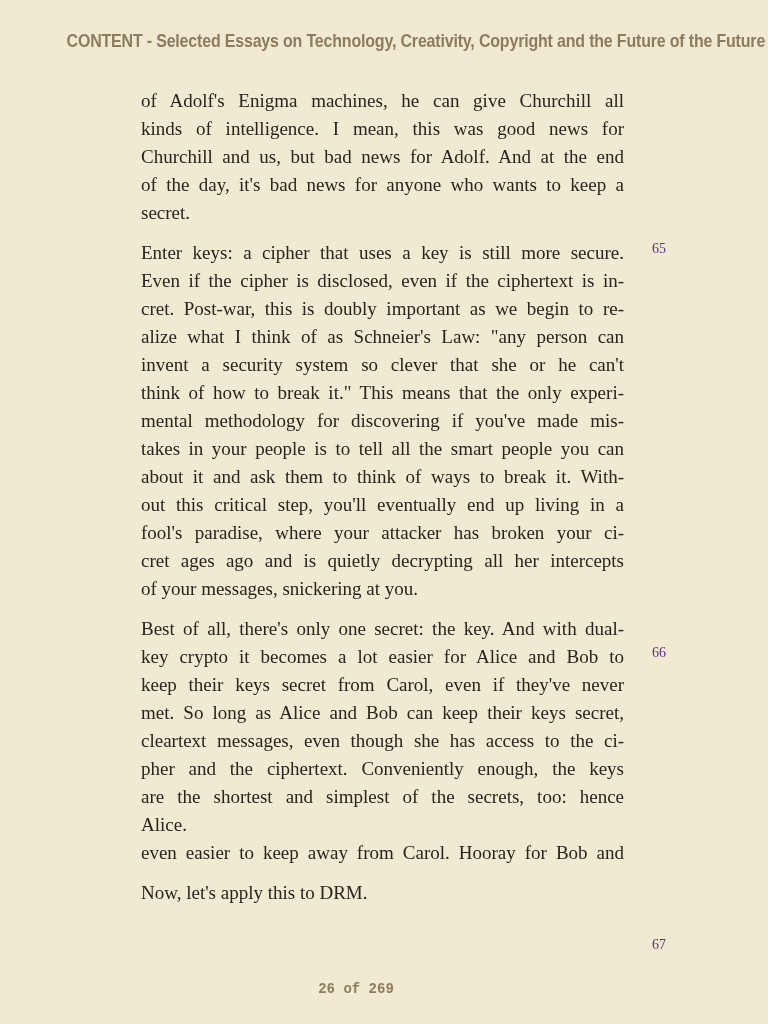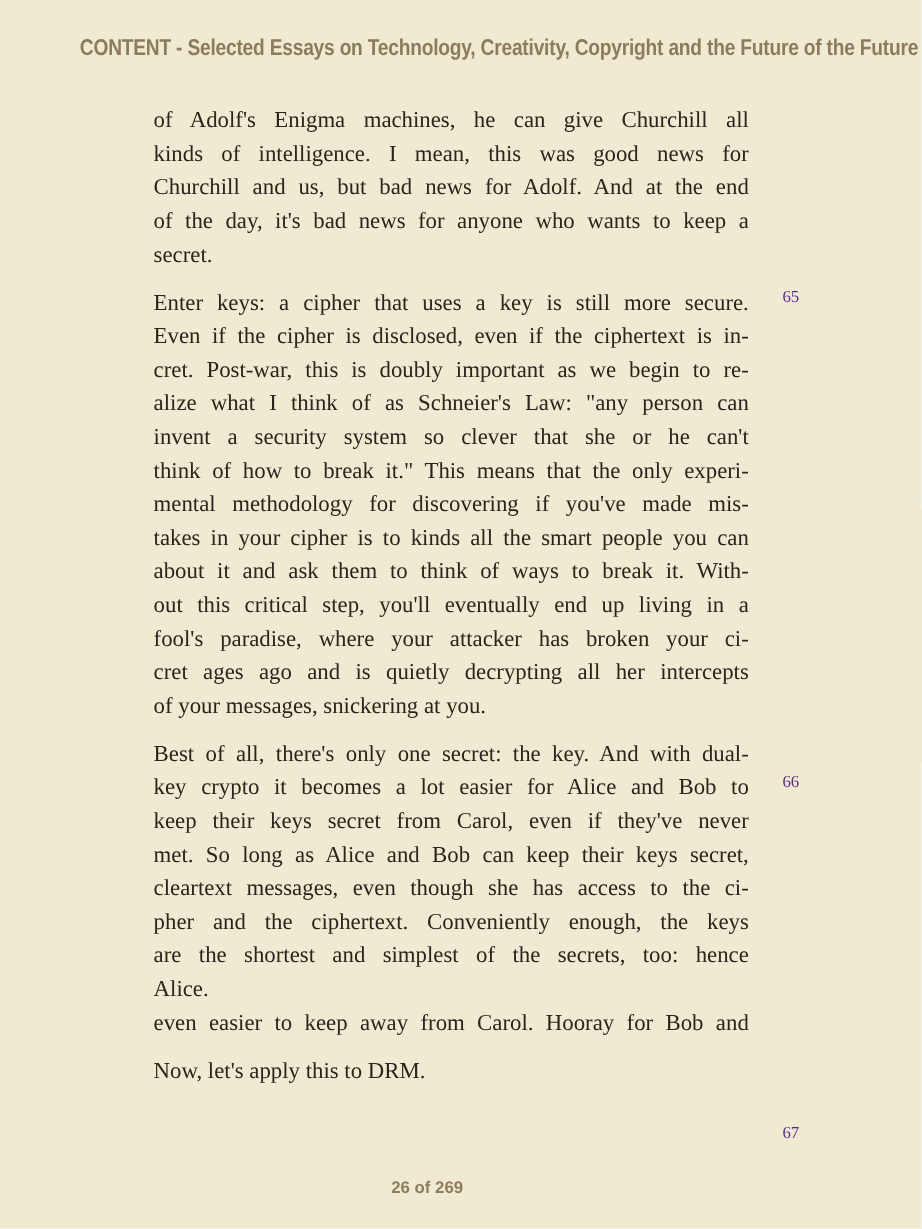--- a/index.html
+++ b/index.html
@@ -30,21 +30,21 @@
     transform-origin: center top;
   }
   .content {
     position: absolute;
     left: 128px;
     top: 87px;
     width: 496px;
     height: 861px;
     overflow: hidden;
   }
-  .para { margin: 0 0 12px 0; }
+  .para { margin: 0 0 12px 13px; }
   .line {
     height: 28px;
     line-height: 28px;
     font-size: 19px;
     color: var(--ink, #2a241c);
     text-align: justify;
     overflow: hidden;
   }
   .line::after {
     content: "";
@@ -61,21 +61,21 @@
     font-size: 14px;
     line-height: 14px;
     color: var(--accent, #5c2e7e);
   }
   .footer {
     position: absolute;
     top: 981px;
     left: 0;
     width: 712px;
     text-align: center;
-    font-family: Liberation Sans, sans-serif;
+    font-family: Liberation Mono, monospace;
     font-weight: bold;
     font-size: 14px;
     color: var(--chrome, #8d7b5e);
   }
 </style>
 </head>
 <body>
 
 <div class="page" id="page" style="--bg: #f0ead2; --chrome: #8d7b5e; --ink: #2a241c; --accent: #5c2e7e;">
   <div class="header">
@@ -91,21 +91,21 @@
         <div class="line last">secret.</div>
       </div>
       <div class="para">
         <div class="line">Enter keys: a cipher that uses a key is still more secure.</div>
         <div class="line">Even if the cipher is disclosed, even if the ciphertext is in-</div>
         <div class="line">cret. Post-war, this is doubly important as we begin to re-</div>
         <div class="line">alize what I think of as Schneier's Law: "any person can</div>
         <div class="line">invent a security system so clever that she or he can't</div>
         <div class="line">think of how to break it." This means that the only experi-</div>
         <div class="line">mental methodology for discovering if you've made mis-</div>
-        <div class="line">takes in your cipher is to kinds all the smart people you can</div>
+        <div class="line">takes in your people is to tell all the smart people you can</div>
         <div class="line">about it and ask them to think of ways to break it. With-</div>
         <div class="line">out this critical step, you'll eventually end up living in a</div>
         <div class="line">fool's paradise, where your attacker has broken your ci-</div>
         <div class="line">cret ages ago and is quietly decrypting all her intercepts</div>
         <div class="line last">of your messages, snickering at you.</div>
       </div>
       <div class="para">
         <div class="line">Best of all, there's only one secret: the key. And with dual-</div>
         <div class="line">key crypto it becomes a lot easier for Alice and Bob to</div>
         <div class="line">keep their keys secret from Carol, even if they've never</div>

